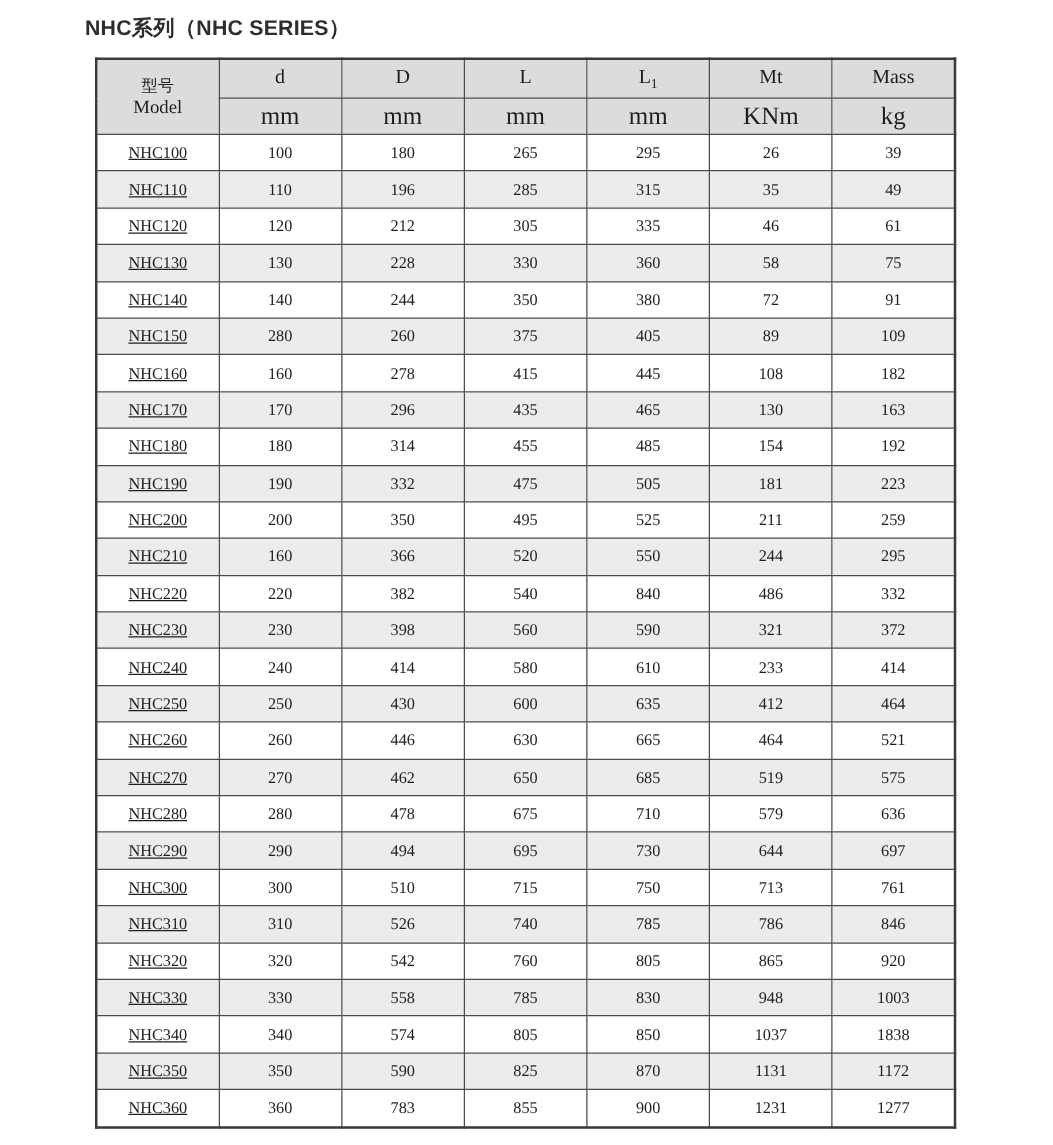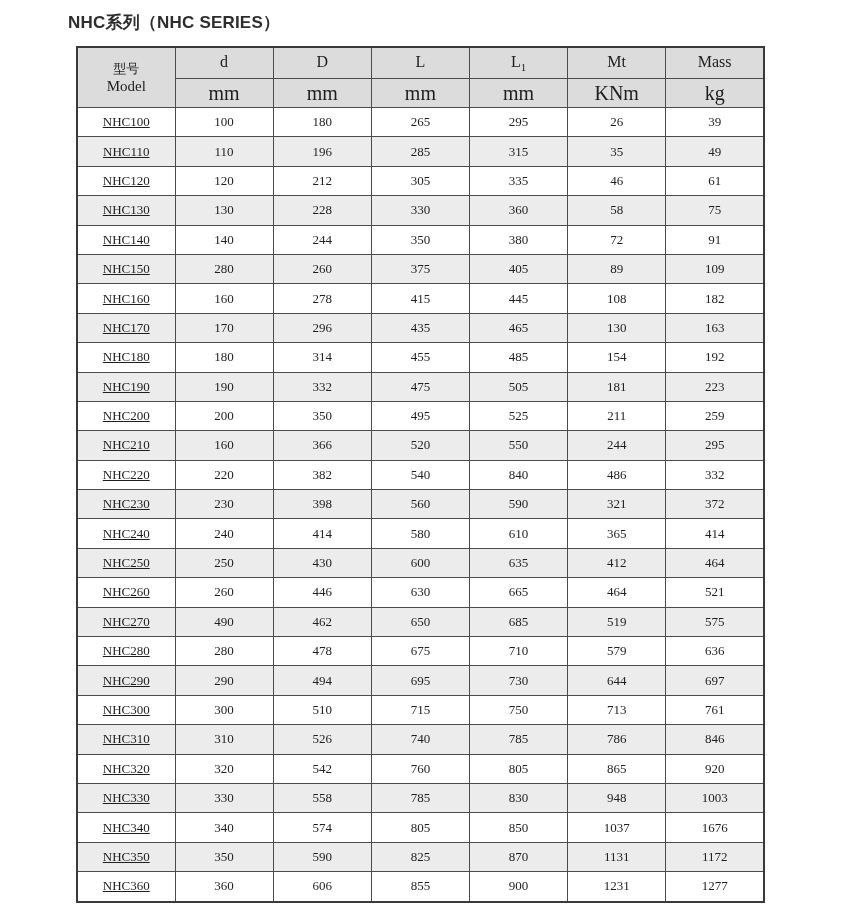--- a/index.html
+++ b/index.html
@@ -229,21 +229,21 @@
           <td>590</td>
           <td>321</td>
           <td>372</td>
         </tr>
         <tr>
           <td class="model-cell">NHC240</td>
           <td>240</td>
           <td>414</td>
           <td>580</td>
           <td>610</td>
-          <td>365</td>
+          <td>233</td>
           <td>414</td>
         </tr>
         <tr>
           <td class="model-cell">NHC250</td>
           <td>250</td>
           <td>430</td>
           <td>600</td>
           <td>635</td>
           <td>412</td>
           <td>464</td>
@@ -252,21 +252,21 @@
           <td class="model-cell">NHC260</td>
           <td>260</td>
           <td>446</td>
           <td>630</td>
           <td>665</td>
           <td>464</td>
           <td>521</td>
         </tr>
         <tr>
           <td class="model-cell">NHC270</td>
-          <td>490</td>
+          <td>270</td>
           <td>462</td>
           <td>650</td>
           <td>685</td>
           <td>519</td>
           <td>575</td>
         </tr>
         <tr>
           <td class="model-cell">NHC280</td>
           <td>280</td>
           <td>478</td>
@@ -320,35 +320,35 @@
           <td>948</td>
           <td>1003</td>
         </tr>
         <tr>
           <td class="model-cell">NHC340</td>
           <td>340</td>
           <td>574</td>
           <td>805</td>
           <td>850</td>
           <td>1037</td>
-          <td>1676</td>
+          <td>1838</td>
         </tr>
         <tr>
           <td class="model-cell">NHC350</td>
           <td>350</td>
           <td>590</td>
           <td>825</td>
           <td>870</td>
           <td>1131</td>
           <td>1172</td>
         </tr>
         <tr>
           <td class="model-cell">NHC360</td>
           <td>360</td>
-          <td>606</td>
+          <td>783</td>
           <td>855</td>
           <td>900</td>
           <td>1231</td>
           <td>1277</td>
         </tr>
       </tbody>
   </table>
 
 </div>
 

